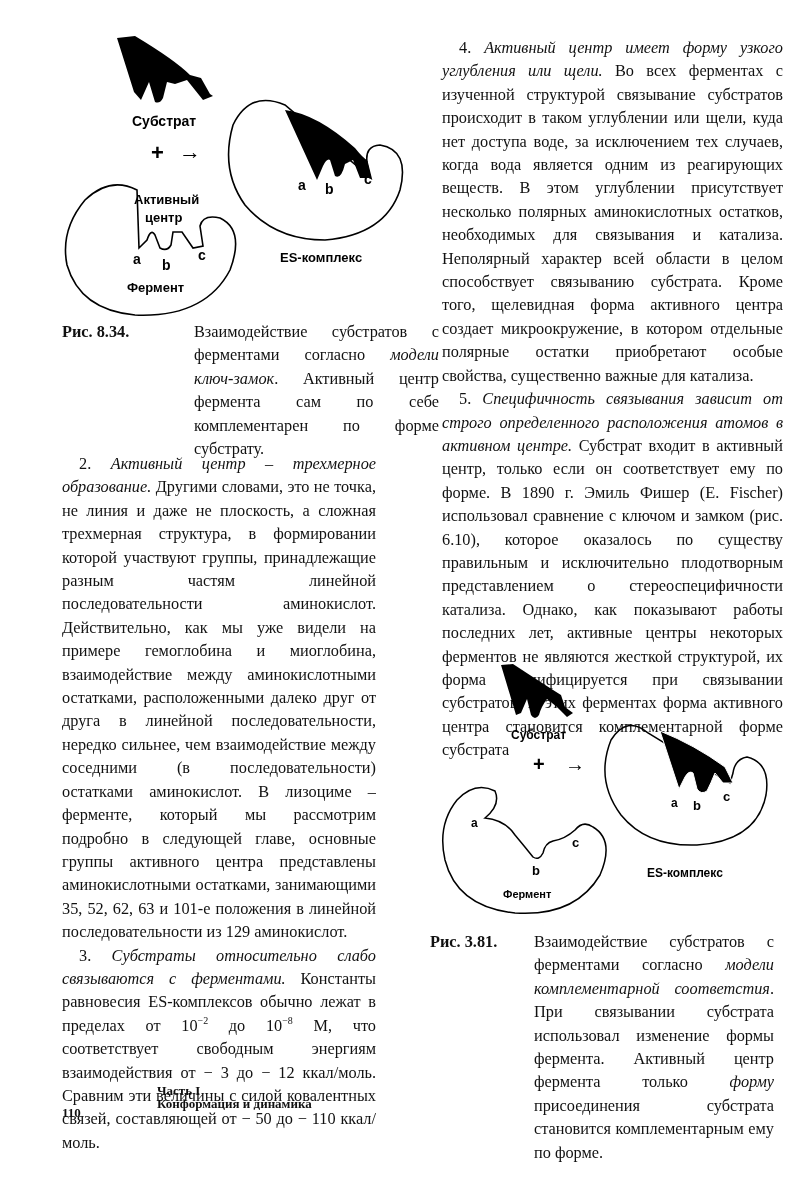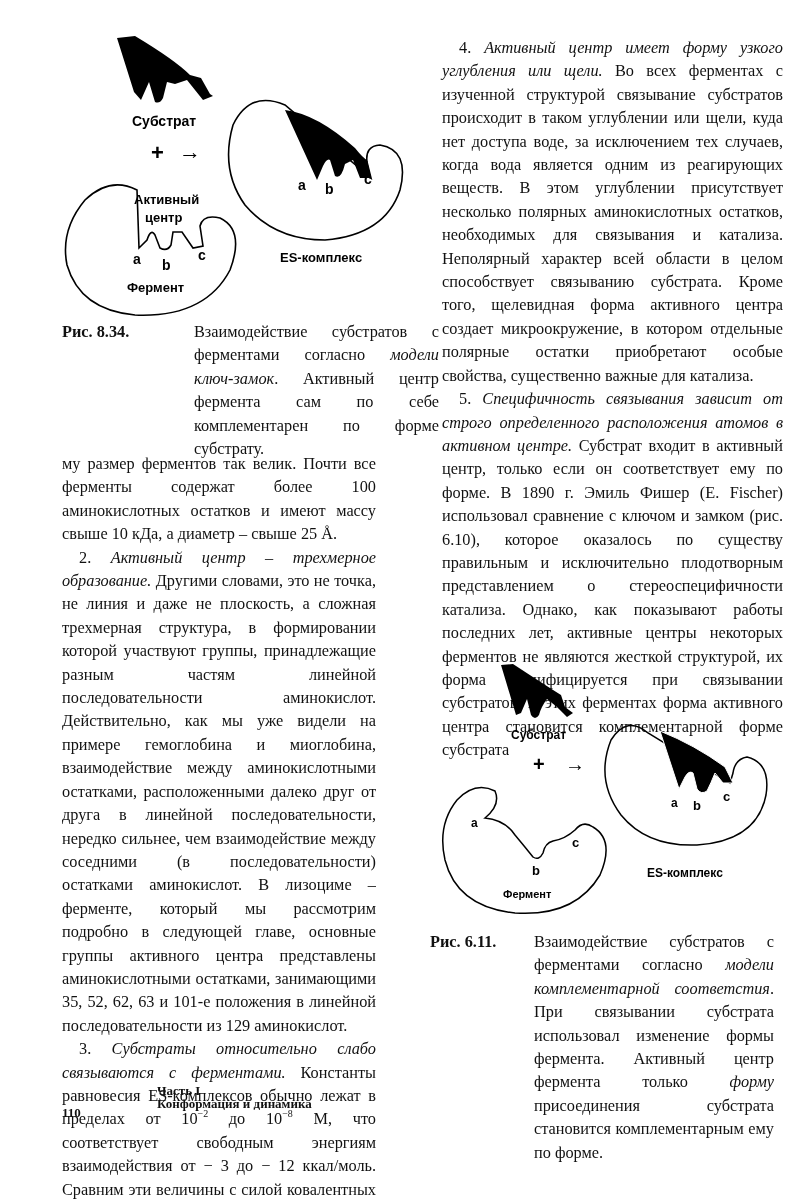--- a/index.html
+++ b/index.html
@@ -45,21 +45,20 @@
     <text x="225" y="232" font-size="13" font-weight="normal">ES-комплекс</text>
   </svg>
 </div>
 
 <div class="caption" style="left:62px; top:320px; width:316px; height:120px;">
   <span class="num">Рис. 8.34.</span>
   <div class="body" style="left:132px; top:0; width:245px;"><span>Взаимодействие субстратов с ферментами согласно </span><i>модели ключ-замок</i><span>. Активный центр фермента сам по себе комплементарен по форме субстрату.</span></div>
 </div>
 
 <div class="col" style="left:62px; top:452px; width:314px;">
-  <p>му размер ферментов так велик. Почти все ферменты содержат более 100 аминокислотных остатков и имеют массу свыше 10 кДа, а диаметр – свыше 25 Å.</p>
   <p class="ind"><span>2. </span><i>Активный центр – трехмерное образование.</i><span> Другими словами, это не точка, не линия и даже не плоскость, а сложная трехмерная структура, в формировании которой участвуют группы, принадлежащие разным частям линейной последовательности аминокислот. Действительно, как мы уже видели на примере гемоглобина и миоглобина, взаимодействие между аминокислотными остатками, расположенными далеко друг от друга в линейной последовательности, нередко сильнее, чем взаимодействие между соседними (в последовательности) остатками аминокислот. В лизоциме – ферменте, который мы рассмотрим подробно в следующей главе, основные группы активного центра представлены аминокислотными остатками, занимающими 35, 52, 62, 63 и 101-е положения в линейной последовательности из 129 аминокислот.</span></p>
   <p class="ind"><span>3. </span><i>Субстраты относительно слабо связываются с ферментами.</i><span> Константы равновесия ES-комплексов обычно лежат в пределах от 10</span><sup>−2</sup><span> до 10</span><sup>−8</sup><span> М, что соответствует свободным энергиям взаимодействия от − 3 до − 12 ккал/моль. Сравним эти величины с силой ковалентных связей, составляющей от − 50 до − 110 ккал/моль.</span></p>
 </div>
 
 <div class="footer" style="left:62px; top:1080px; width:340px; height:50px;">
   <span style="position:absolute; left:95px; top:0;">Часть I</span>
   <span style="position:absolute; left:0; top:22px;">110</span>
   <span style="position:absolute; left:95px; top:13px; white-space:nowrap;">Конформация и динамика</span>
 </div>
 
@@ -84,15 +83,15 @@
     <path d="M213,78 Q192,60 176,85 Q160,125 186,160 Q212,192 262,190 Q322,186 331,140 Q336,108 312,102 Q300,104 298,118 L295,128 Z" fill="none" stroke="#000" stroke-width="1.5"></path>
     <path d="M225,76 Q260,90 290,112 L298,128 L288,128 L280,118 Q276,128 272,136 Q266,140 262,134 L258,118 Q254,115 250,122 L244,134 Z" fill="#000" stroke="#fff" stroke-width="1"></path>
     <text x="236" y="152" font-size="12">a</text>
     <text x="258" y="155" font-size="13">b</text>
     <text x="288" y="146" font-size="13">c</text>
     <text x="212" y="222" font-size="12" font-weight="normal">ES-комплекс</text>
   </svg>
 </div>
 
 <div class="caption" style="left:430px; top:930px; width:345px; height:200px;">
-  <span class="num">Рис. 6.11.</span>
+  <span class="num">Рис. 3.81.</span>
   <div class="body" style="left:104px; top:0; width:240px;"><span>Взаимодействие субстратов с ферментами согласно </span><i>модели комплементарной соответстия</i><span>. При связывании субстрата использовал изменение формы фермента. Активный центр фермента только </span><i>форму</i><span> присоединения субстрата становится комплементарным ему по форме.</span></div>
 </div>
 
 </body></html>

